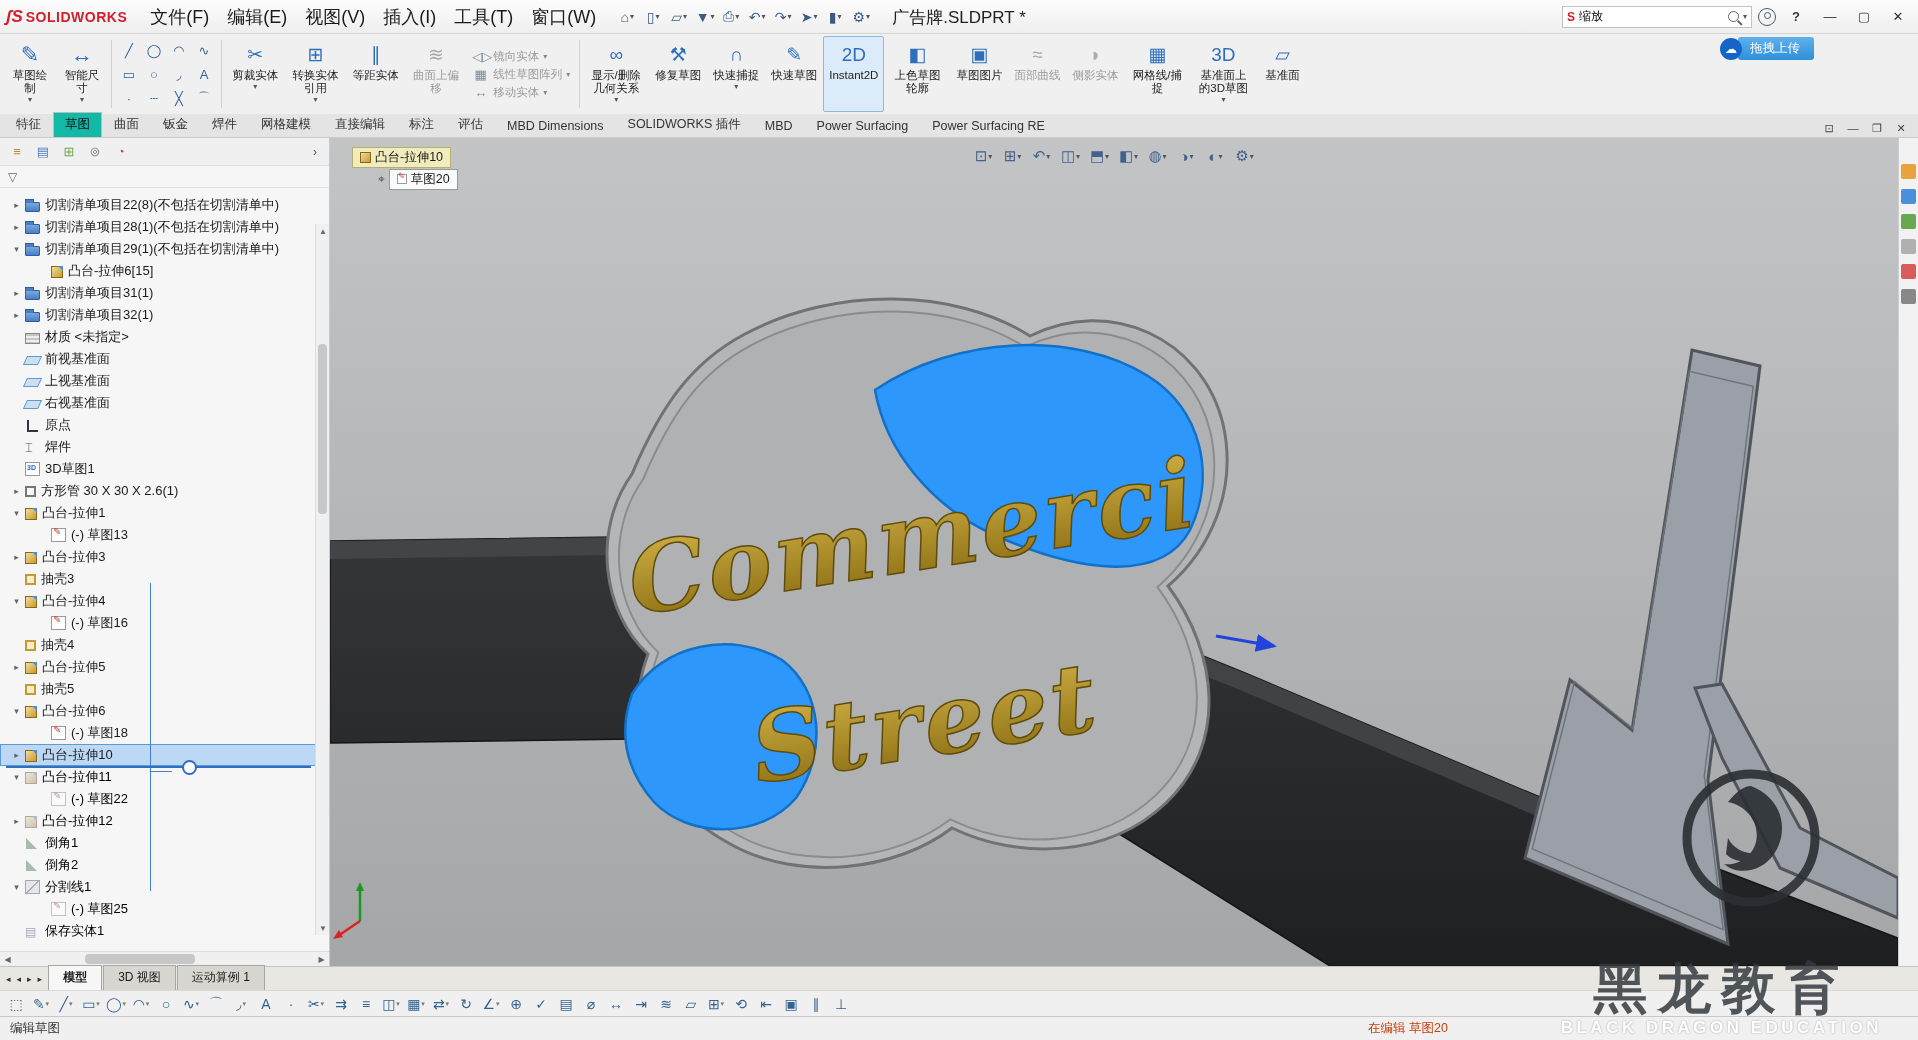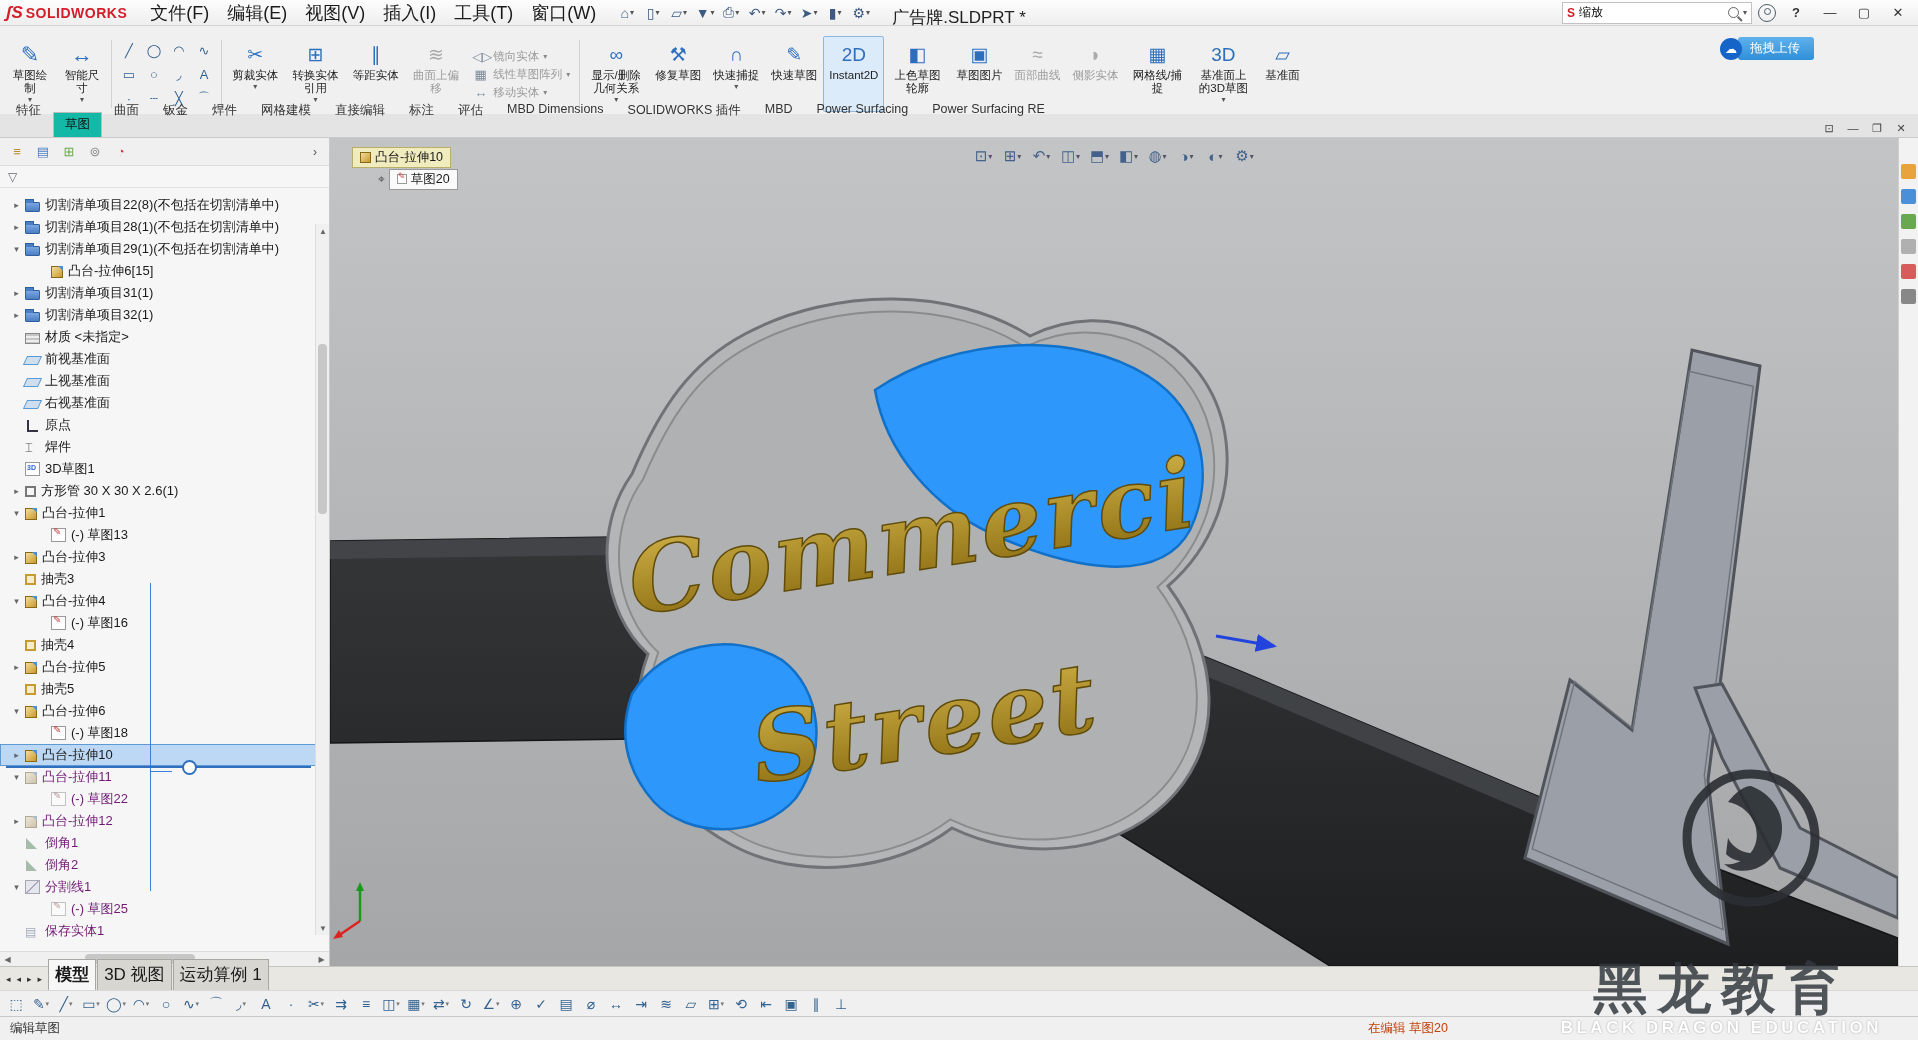--- a/index.html
+++ b/index.html
@@ -1,21 +1,21 @@
 <!DOCTYPE html>
 <html><head>
 <meta charset="utf-8">
 <style>
   * { box-sizing: border-box; margin: 0; padding: 0; }
   html,body { width:1918px; height:1040px; overflow:hidden;
     font-family:"Liberation Sans", sans-serif; font-size:13px; color:#1a1a1a;
     background:#f0f0f0; }
 
   
-  .titlebar { position:absolute; left:0; top:0; width:1918px; height:26px;
+  .titlebar { position:absolute; left:0; top:0; width:1918px; height:34px;
     background:linear-gradient(#fdfdfd,#eeeeee); border-bottom:1px solid #d6d6d6;
     display:flex; align-items:center; padding:4px 6px; z-index:60; }
   .sw-logo { display:flex; align-items:center; margin-right:14px; }
   .sw-mark { color:#d21e2b; font-weight:bold; font-style:italic; font-size:17px; margin-right:3px;}
   .sw-name { color:#d21e2b; font-weight:bold; font-size:14px; letter-spacing:.5px; }
   .menu-item { padding:4px 9px; font-size:18px; cursor:default; }
   .quickbar { display:flex; align-items:center; margin-left:10px; gap:2px; }
   .qbtn { min-width:24px; height:24px; display:flex; align-items:center; justify-content:center;
     color:#3c5a82; font-size:14px; border-radius:2px; }
   .qbtn .caret { font-size:8px; color:#555; margin-left:1px; }
@@ -96,21 +96,21 @@
   .ptab:nth-child(3){ color:#6aa84f; } .ptab:nth-child(4){ color:#888; }
   .ptab:nth-child(5){ color:#c45; }
   .panel-collapse { margin-left:auto; color:#555; font-size:12px; padding:2px 6px; }
   .panel-filter { height:22px; display:flex; align-items:center; padding:0 8px; gap:6px;
     border-bottom:1px solid #e2e2e2; color:#667; font-size:12px; }
   .tree { flex:1; position:relative; overflow:hidden; padding-top:6px; }
   .trow { display:flex; align-items:center; height:22px; white-space:nowrap; font-size:13px;
     cursor:default; padding-right:4px; }
   .trow[data-indent="1"] { padding-left:10px; }
   .trow[data-indent="2"] { padding-left:36px; }
-  .trow[data-state="rolled"] { color:#701a75; }
+  .trow[data-state="rolled"] { color:#000000; }
   .trow[data-state="rolled"] .ticon { opacity:.55; filter:grayscale(60%); }
   .trow[data-state="selected"] { background:#bcd8f5; box-shadow:inset 0 0 0 1px #5e9bd4; }
   .arrow { width:13px; flex:none; font-size:9px; color:#666; text-align:center; }
   .trow[data-arrow="collapsed"] .arrow::before { content:"▸"; }
   .trow[data-arrow="expanded"] .arrow::before { content:"▾"; }
   .ticon { width:15px; height:14px; display:inline-block; margin:0 5px 0 2px; position:relative; flex:none; }
   .trow[data-type="folder"] .ticon { height:10px; margin-top:3px;
     background:linear-gradient(#7aa7e0,#4a7fc1); border:1px solid #2f5f9e; border-radius:1px; }
   .trow[data-type="folder"] .ticon::before { content:""; position:absolute; top:-4px; left:-1px;
     width:7px; height:3px; background:#4a7fc1; border:1px solid #2f5f9e; border-bottom:none; }
@@ -181,21 +181,21 @@
   
   .right-strip { width:20px; background:#f2f2f2; border-left:1px solid #cfcfcf;
     display:flex; flex-direction:column; align-items:center; padding-top:26px; gap:10px; }
   .tp-icon { width:15px; height:15px; border-radius:2px; }
 
   
   .bottom-tabs { position:absolute; left:0; top:966px; width:1918px; height:24px;
     background:#e9e7e2; border-top:1px solid #c6c4bf; display:flex; align-items:flex-end; z-index:40;}
   .bt-nav { display:flex; align-items:center; height:100%; padding:0 4px; gap:2px; }
   .bt-nav span { font-size:9px; color:#333; padding:0 2px; }
-  .btab { padding:3px 6px 4px; font-size:17px; background:#d8d6d0; border:1px solid #a9a7a2;
+  .btab { padding:3px 14px 4px; font-size:12px; background:#d8d6d0; border:1px solid #a9a7a2;
     border-bottom:none; margin-right:1px; }
   .btab[data-active="true"] { background:#f7f7f7; font-weight:bold; }
   .sketchbar { position:absolute; left:0; top:990px; width:1918px; height:26px; background:#f0f0f0;
     border-top:1px solid #d8d8d8; display:flex; align-items:center; padding:0 4px; gap:1px; z-index:40;}
   .skt { min-width:24px; height:22px; display:flex; align-items:center; justify-content:center;
     color:#34628f; font-size:14px; border-radius:2px; }
   .skt .caret { font-size:7px; color:#777; margin-left:1px; }
   .skt[data-caret="true"] .caret { display:inline; }
   .skt .caret { display:none; }
   .statusbar { position:absolute; left:0; top:1016px; width:1918px; height:24px; background:#f0f0f0;
@@ -450,21 +450,21 @@
 
       <div class="rbtn" data-caret="false" data-disabled="false" data-active="false">
         <span class="ricon">▱</span>
         <span class="rlabel" style="max-width:5.4em">基准面</span>
 
       </div>
     </div>
 </div>
 
 <div class="tabstrip">
-  <div style="display:flex;align-items:flex-start">
+  <div style="display:flex;align-items:flex-end">
 
   <span class="ctab" data-active="false">特征</span>
       <span class="ctab" data-active="true">草图</span>
       <span class="ctab" data-active="false">曲面</span>
       <span class="ctab" data-active="false">钣金</span>
       <span class="ctab" data-active="false">焊件</span>
       <span class="ctab" data-active="false">网格建模</span>
       <span class="ctab" data-active="false">直接编辑</span>
       <span class="ctab" data-active="false">标注</span>
       <span class="ctab" data-active="false">评估</span>

